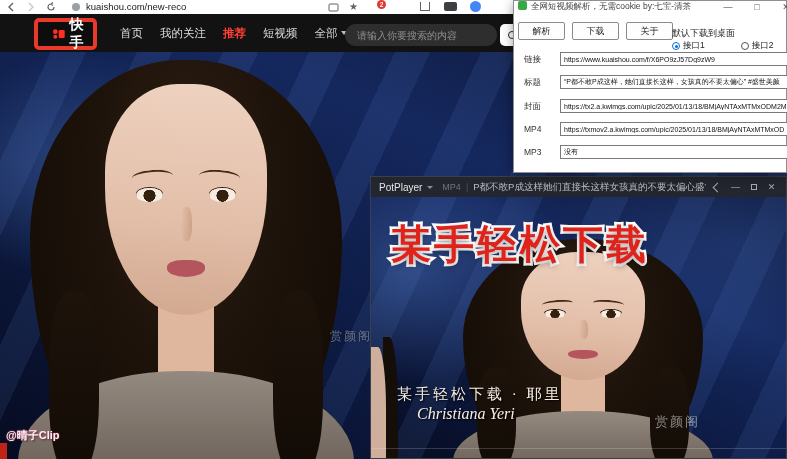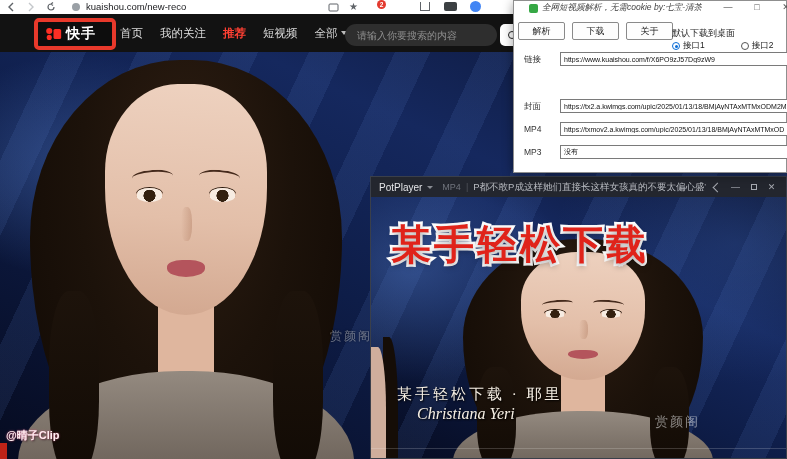--- a/index.html
+++ b/index.html
@@ -15,21 +15,21 @@
   .c-ico { position:absolute; top:1px; width:11px; height:11px; color:#5f6368; font-size:10px; line-height:11px; text-align:center; }
   .star { left:348px; }
   .puzzle { left:370px; width:9px; height:9px; top:2px; background:#5f6368; border-radius:2px; }
   .badge { position:absolute; left:377px; top:0px; min-width:9px; height:9px; border-radius:5px; background:#e33a2f; color:#fff; font-size:6.5px; line-height:9px; text-align:center; padding:0 1px; font-weight:bold; z-index:2; }
   .chip { position:absolute; left:444px; top:2px; width:13px; height:9px; background:#3c4043; border-radius:2px; }
   .avatar { position:absolute; left:470px; top:1px; width:11px; height:11px; border-radius:50%; background:#4285f4; }
   .tray { position:absolute; left:420px; top:2px; width:10px; height:9px; border:1.3px solid #5f6368; border-top:none; }
 
   
   .ks-nav { position:absolute; left:0; top:14px; width:787px; height:38px; background:#121212; z-index:4; }
-  .ks-logo { position:absolute; left:34px; top:4px; width:82px; height:32px; border:4px solid #e8392b; border-radius:5px; display:flex; align-items:center; gap:4px; padding-left:7px; background:#0d0d0d; }
+  .ks-logo { position:absolute; left:34px; top:4px; width:63px; height:32px; border:4px solid #e8392b; border-radius:5px; display:flex; align-items:center; gap:4px; padding-left:14px; background:#0d0d0d; }
   .ks-logo-txt { color:#fff; font-size:14px; font-weight:800; letter-spacing:1px; }
   .ks-items { position:absolute; left:120px; top:0; height:38px; display:flex; align-items:center; gap:17px; }
   .ks-item { font-size:11.5px; color:#dcdcdc; cursor:pointer; display:flex; align-items:center; gap:3px; }
   .ks-item.active { color:#ff4033; font-weight:bold; }
   .caret { width:0; height:0; border-left:3.5px solid transparent; border-right:3.5px solid transparent; border-top:4px solid #bbb; }
   .ks-search { position:absolute; left:345px; top:10px; width:152px; height:22px; border-radius:11px; background:#2e2e2e; border:none; color:#ddd; font-size:10px; padding:8px 12px; outline:none; }
   .ks-search::placeholder { color:#8f8f8f; }
   .ks-search-btn { position:absolute; left:500px; top:10px; width:23px; height:22px; background:#fff; border-radius:5px; display:flex; align-items:center; justify-content:center; }
   .mag { width:8px; height:8px; border:1.6px solid #222; border-radius:50%; position:relative; }
   .mag::after { content:""; position:absolute; left:6px; top:7px; width:4px; height:1.6px; background:#222; transform:rotate(45deg); }
@@ -57,21 +57,21 @@
   .p-lock { position:absolute; width:16%; height:46%; bottom:-4%; background:linear-gradient(180deg,#1d130b,#120b05); z-index:4; border-radius:40%; }
   .p-lock.l { left:6%; } .p-lock.r { right:6%; }
 
   
   .wm-clip { position:absolute; left:6px; bottom:16px; font-size:11px; font-weight:bold; color:#ffeef1; text-shadow:0 0 2px #d95a84, 1px 1px 2px rgba(0,0,0,.6); z-index:5; }
   .wm-partial { position:absolute; left:330px; top:276px; font-size:12px; letter-spacing:2px; color:rgba(255,255,255,.38); text-shadow:0 0 2px rgba(0,0,0,.5); z-index:5; }
   .red-corner { position:absolute; left:0; bottom:0; width:7px; height:16px; background:#bf2317; z-index:5; }
 
   
   .dl-win { position:absolute; left:513px; top:0; width:274px; height:173px; background:#fff; border:1px solid #8f8f8f; box-shadow:0 3px 10px rgba(0,0,0,.4); z-index:30; font-size:9px; }
-  .dl-titlebar { position:absolute; left:0; top:0; width:100%; height:14px; display:flex; align-items:center; padding:0 15px; gap:4px;font-style:italic; }
+  .dl-titlebar { position:absolute; left:0; top:0; width:100%; height:14px; display:flex; align-items:flex-start; padding:0 4px; gap:4px; }
   .dl-app-ico { width:9px; height:9px; background:#36a845; border-radius:2px; flex:none; }
   .dl-title { font-size:8.5px; color:#444; white-space:nowrap; overflow:hidden; }
   .dl-ctrl { position:absolute; top:1px; width:12px; height:11px; text-align:center; font-size:9px; line-height:11px; color:#555; }
   .dl-min { left:208px; } .dl-max { left:237px; } .dl-close { left:266px; }
   .dl-tab { position:absolute; top:21px; width:47px; height:18px; background:#fdfdfd; border:1px solid #8a8a8a; border-radius:2px; font-size:9px; color:#222; text-align:center; line-height:16px; }
   .dl-tab:nth-of-type(1){ left:4px; } 
   .dl-note { position:absolute; left:158px; top:26px; font-size:9px; color:#222; }
   .dl-radios { position:absolute; left:158px; top:39px; display:flex; gap:36px; }
   .radio { display:flex; align-items:center; gap:3px; font-size:8.5px; color:#222; }
   .rdot { width:8px; height:8px; border-radius:50%; border:1px solid #555; position:relative; background:#fff; }
@@ -195,20 +195,24 @@
         </span>
       <span class="radio">
           <span class="rdot"></span>
           <span>接口2</span>
         </span>
     </div>
 
     <div class="dl-row" style="top:51px">
       <span class="dl-label">链接</span>
       <input class="dl-input" readonly="" value="https://www.kuaishou.com/f/X6PO9zJ57Dg9zW9" style="">
+    </div>
+    <div class="dl-row" style="top:74px">
+      <span class="dl-label">标题</span>
+      <input class="dl-input" readonly="" value="“P都不敢P成这样，她们直接长这样，女孩真的不要太偏心” #盛世美颜" style="">
     </div>
     <div class="dl-row" style="top:98px">
       <span class="dl-label">封面</span>
       <input class="dl-input" readonly="" value="https://tx2.a.kwimgs.com/upic/2025/01/13/18/BMjAyNTAxMTMxODM2M" style="">
     </div>
     <div class="dl-row" style="top:121px">
       <span class="dl-label">MP4</span>
       <input class="dl-input" readonly="" value="https://txmov2.a.kwimgs.com/upic/2025/01/13/18/BMjAyNTAxMTMxOD" style="">
     </div>
     <div class="dl-row" style="top:144px">

